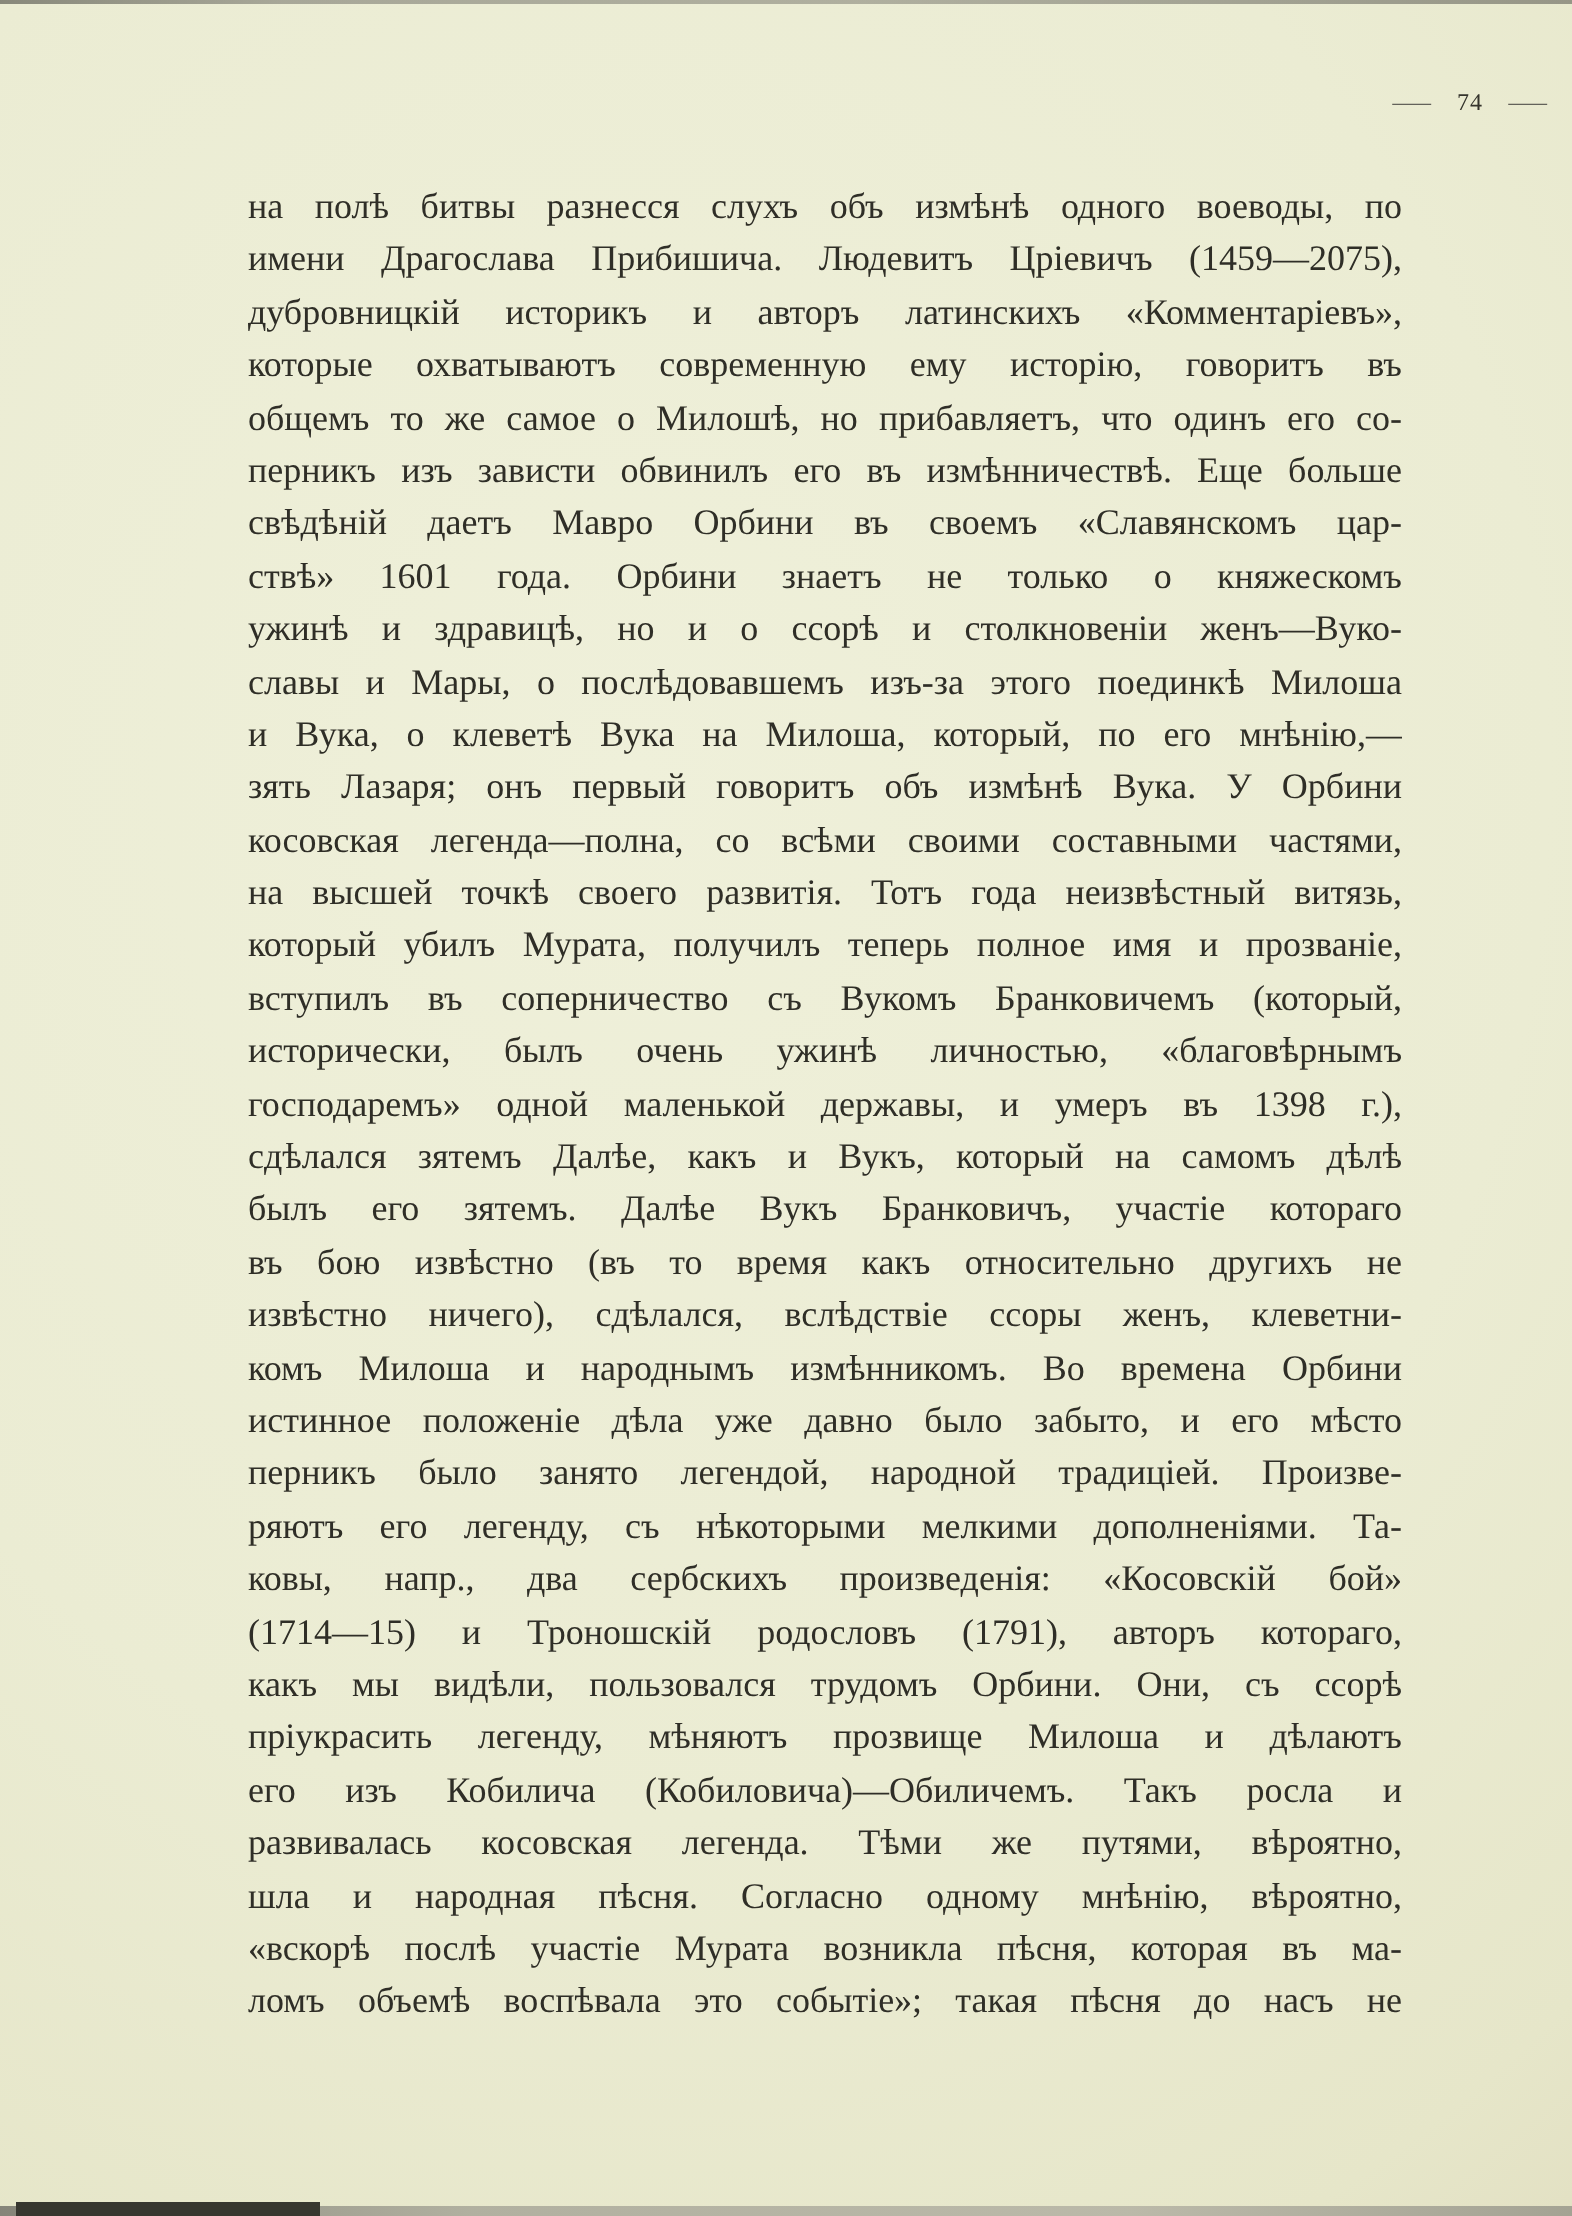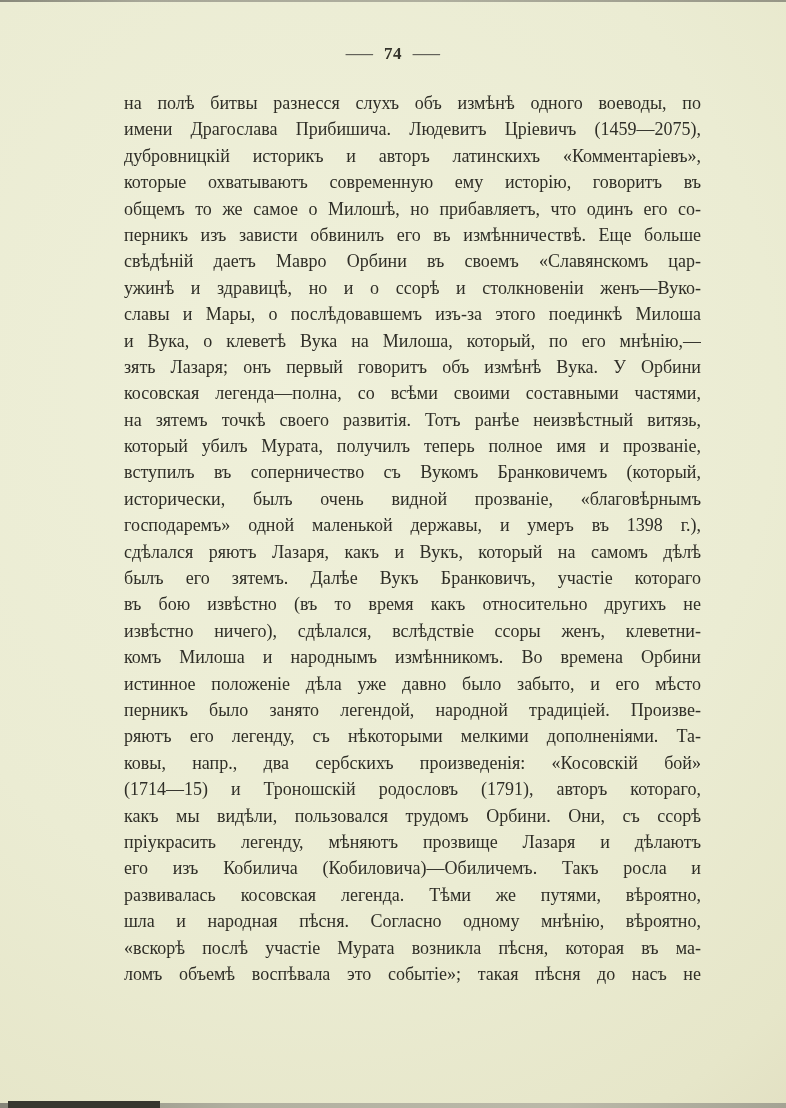--- a/index.html
+++ b/index.html
@@ -13,23 +13,22 @@
         #eff0da 0%, #ebecd3 45%, #e6e6c9 70%, #ded9bb 88%, #d3cda9 100%);
     font-family: "Liberation Serif", "DejaVu Serif", serif;
   }
   .top-edge {
     position:absolute; top:0; left:0; width:100%; height:2px;
     background: linear-gradient(to right, #53534b, #838278 18%, #8f8e82 55%, #6a6960 100%);
     opacity:.65;
   }
   .page-header {
     position:absolute; top:44px; left:0; width:100%;
-    text-align:center; color:#3d3c34; font-size:17px;
+    text-align:right; color:#3d3c34; font-size:12px;
     letter-spacing:0.5px;
-    font-weight:bold;
   }
   .page-header .dash {
     display:inline-block; color:#63625a; margin:0 16px;
     transform: scaleX(1.6); transform-origin:center;
   }
   .page-header .num { color:#35342c; }
   .text-block {
     position:absolute; left:96px; top:90px; width:605px;
   }
   .text-line {
@@ -65,42 +64,43 @@
   </div>
 
   <div class="text-block">
     <div class="text-line">на полѣ битвы разнесся слухъ объ измѣнѣ одного воеводы, по</div>
       <div class="text-line">имени Драгослава Прибишича. Людевитъ Цріевичъ (1459—2075),</div>
       <div class="text-line">дубровницкій историкъ и авторъ латинскихъ «Комментаріевъ»,</div>
       <div class="text-line">которые охватываютъ современную ему исторію, говоритъ въ</div>
       <div class="text-line">общемъ то же самое о Милошѣ, но прибавляетъ, что одинъ его со-</div>
       <div class="text-line">перникъ изъ зависти обвинилъ его въ измѣнничествѣ. Еще больше</div>
       <div class="text-line">свѣдѣній даетъ Мавро Орбини въ своемъ «Славянскомъ цар-</div>
+      <div class="text-line">ствѣ» 1601 года. Орбини знаетъ не только о княжескомъ</div>
       <div class="text-line">ужинѣ и здравицѣ, но и о ссорѣ и столкновеніи женъ—Вуко-</div>
       <div class="text-line">славы и Мары, о послѣдовавшемъ изъ-за этого поединкѣ Милоша</div>
       <div class="text-line">и Вука, о клеветѣ Вука на Милоша, который, по его мнѣнію,—</div>
       <div class="text-line">зять Лазаря; онъ первый говоритъ объ измѣнѣ Вука. У Орбини</div>
       <div class="text-line">косовская легенда—полна, со всѣми своими составными частями,</div>
-      <div class="text-line">на зятемъ точкѣ своего развитія. Тотъ ранѣе неизвѣстный витязь,</div>
+      <div class="text-line">на высшей точкѣ своего развитія. Тотъ года неизвѣстный витязь,</div>
       <div class="text-line">который убилъ Мурата, получилъ теперь полное имя и прозваніе,</div>
       <div class="text-line">вступилъ въ соперничество съ Вукомъ Бранковичемъ (который,</div>
-      <div class="text-line">исторически, былъ очень видной прозваніе, «благовѣрнымъ</div>
+      <div class="text-line">исторически, былъ очень ужинѣ личностью, «благовѣрнымъ</div>
       <div class="text-line">господаремъ» одной маленькой державы, и умеръ въ 1398 г.),</div>
-      <div class="text-line">сдѣлался ряютъ Лазаря, какъ и Вукъ, который на самомъ дѣлѣ</div>
+      <div class="text-line">сдѣлался зятемъ Далѣе, какъ и Вукъ, который на самомъ дѣлѣ</div>
       <div class="text-line">былъ его зятемъ. Далѣе Вукъ Бранковичъ, участіе котораго</div>
       <div class="text-line">въ бою извѣстно (въ то время какъ относительно другихъ не</div>
       <div class="text-line">извѣстно ничего), сдѣлался, вслѣдствіе ссоры женъ, клеветни-</div>
       <div class="text-line">комъ Милоша и народнымъ измѣнникомъ. Во времена Орбини</div>
       <div class="text-line">истинное положеніе дѣла уже давно было забыто, и его мѣсто</div>
       <div class="text-line">перникъ было занято легендой, народной традиціей. Произве-</div>
       <div class="text-line">ряютъ его легенду, съ нѣкоторыми мелкими дополненіями. Та-</div>
       <div class="text-line">ковы, напр., два сербскихъ произведенія: «Косовскій бой»</div>
       <div class="text-line">(1714—15) и Троношскій родословъ (1791), авторъ котораго,</div>
       <div class="text-line">какъ мы видѣли, пользовался трудомъ Орбини. Они, съ ссорѣ</div>
-      <div class="text-line">пріукрасить легенду, мѣняютъ прозвище Лазаря и дѣлаютъ</div>
+      <div class="text-line">пріукрасить легенду, мѣняютъ прозвище Милоша и дѣлаютъ</div>
       <div class="text-line">его изъ Кобилича (Кобиловича)—Обиличемъ. Такъ росла и</div>
       <div class="text-line">развивалась косовская легенда. Тѣми же путями, вѣроятно,</div>
       <div class="text-line">шла и народная пѣсня. Согласно одному мнѣнію, вѣроятно,</div>
       <div class="text-line">«вскорѣ послѣ участіе Мурата возникла пѣсня, которая въ ма-</div>
       <div class="text-line">ломъ объемѣ воспѣвала это событіе»; такая пѣсня до насъ не</div>
   </div>
 
   <div class="bottom-strip"></div>
   <div class="bottom-bar"></div>
 

